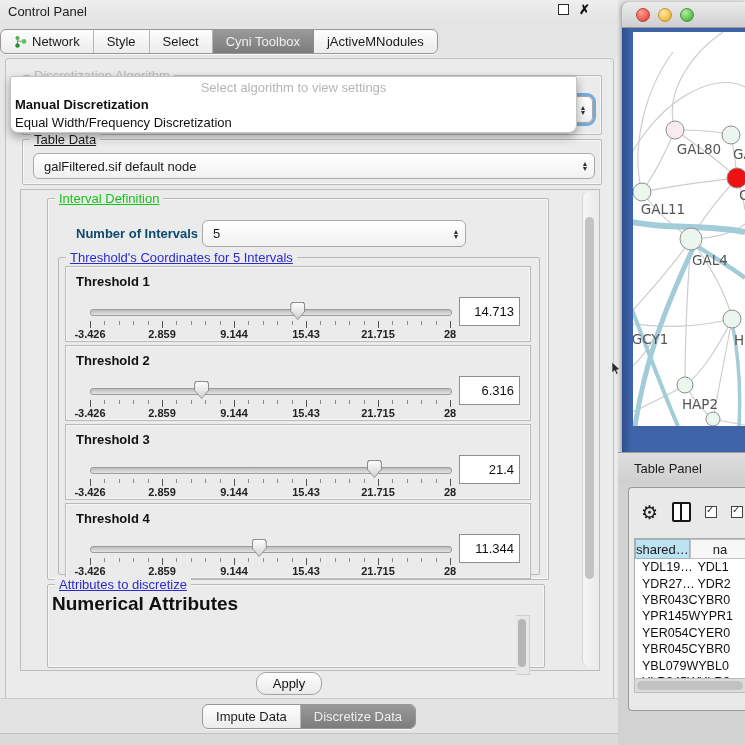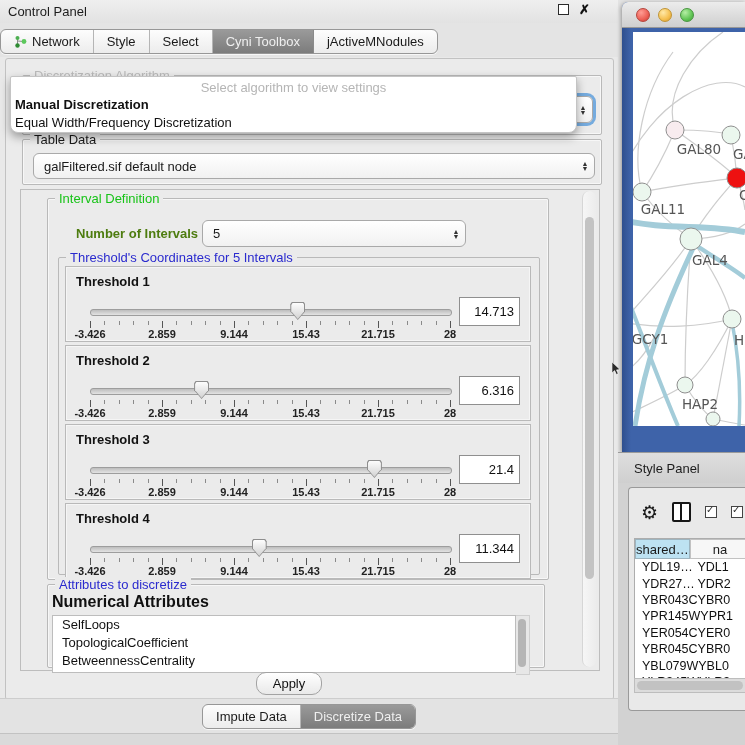--- a/index.html
+++ b/index.html
@@ -18,21 +18,21 @@
   #cp-tabstrip{position:absolute;left:0;top:23px;width:618px;height:34px;background:#e4e4e4;display:flex;}
   .segmented{display:inline-flex;height:23px;margin-top:6px;border:1px solid #979797;border-radius:6px;overflow:hidden;background:linear-gradient(#fdfdfd,#ececec);box-shadow:0 1px 0 rgba(255,255,255,.7);}
   .seg{display:flex;align-items:center;gap:5px;padding:0 13px;font-size:13px;color:#1a1a1a;border-right:1px solid #b5b5b5;white-space:nowrap;}
   .seg:last-child{border-right:none;}
   .seg.selected{background:linear-gradient(#9a9a9a,#7c7c7c);color:#efefef;border-right-color:#8a8a8a;}
 
   #cp-main{position:absolute;left:5px;top:58px;width:607px;height:640px;background:#ebebeb;border:1px solid #c2c2c2;border-radius:3px;}
 
   
   .group{position:absolute;border:1px solid #b9b9b9;box-shadow:inset 0 0 0 1px #f7f7f7;border-radius:2px;}
-  .group-title{position:absolute;top:-8px;left:7px;background:#ebebeb;padding:0 4px;font-size:13px;white-space:nowrap;}
+  .group-title{position:absolute;top:-8px;left:7px;background:#ebebeb;padding:0 4px;font-size:13px;white-space:nowrap;text-decoration:underline;}
   .gt-green{color:#17c317;}
   .gt-blue{color:#2a2ace;}
   .gt-gray{color:#b9b9b9;}
   .gt-black{color:#1a1a1a;}
 
   
   .combo{position:absolute;background:linear-gradient(#ffffff,#f1f1f1);border:1px solid #a9a9a9;border-radius:6px;display:flex;align-items:center;font-size:13px;color:#1a1a1a;gap:36px;}
   .combo .cv{padding-left:10px;flex:1;overflow:hidden;white-space:nowrap;}
   .spin{display:flex;flex-direction:column;align-items:center;justify-content:center;width:18px;line-height:5px;font-size:7px;color:#333;}
   .focusring{box-shadow:0 0 0 3px rgba(96,160,220,.85);}
@@ -174,21 +174,21 @@
               <span>▼</span>
             </span>
         </div>
       </div>
 
       <div id="content-area">
 
         <div class="group" style="left:26px;top:8px;width:500px;height:380px;">
           <span class="group-title gt-green">Interval Definition</span>
 
-          <div class="abs" style="left:28px;top:27px;font-size:13px;font-weight:bold;color:#4d7c0f;">Number of Intervals</div>
+          <div class="abs" style="left:28px;top:27px;font-size:13px;font-weight:bold;color:#0c4a6e;">Number of Intervals</div>
           <div class="combo" style="left:154px;top:21px;width:262px;height:25px;">
             <span class="cv">5</span>
             <span class="spin">
                 <span>▲</span>
                 <span>▼</span>
               </span>
           </div>
 
           <div class="group" style="left:10px;top:58px;width:480px;height:316px;box-shadow:none;">
             <span class="group-title gt-blue">Threshold's Coordinates for 5 Intervals</span>
@@ -372,26 +372,21 @@
                     </div>
                   </div>
                   <div class="th-value">11.344</div>
                 </div>
               </div>
           </div>
         </div>
 
         <div class="group" style="left:26px;top:394px;width:496px;height:82px;">
           <span class="group-title gt-blue">Attributes to discretize</span>
-          <div class="abs" style="left:4px;top:8px;font-size:16px;font-weight:bold;color:#111;">Numerical Attributes</div>
-          <div id="attr-list">
-              <div class="attr-item">SelfLoops</div>
-              <div class="attr-item">TopologicalCoefficient</div>
-              <div class="attr-item">BetweennessCentrality</div>
-            </div>
+          <div class="abs" style="left:4px;top:8px;font-size:19px;font-weight:bold;color:#111;">Numerical Attributes</div>
           <div id="attr-scrollbar">
               <div id="attr-thumb"></div>
             </div>
         </div>
 
         <div id="content-scrollbar">
           <div id="content-thumb"></div>
         </div>
       </div>
 
@@ -474,21 +469,21 @@
               <text x="17" y="312" text-anchor="middle" font-size="13.5" fill="#555555">GCY1</text>
               <text x="101" y="313" text-anchor="start" font-size="13.5" fill="#555555">H</text>
               <text x="67" y="377" text-anchor="middle" font-size="13.5" fill="#555555">HAP2</text>
             </svg>
         </div>
       </div>
     </div>
 
     <div id="table-panel">
       <div id="tp-titlebar">
-        <span id="tp-title">Style Panel</span>
+        <span id="tp-title">Table Panel</span>
       </div>
       <div id="table-window">
         <div id="tp-toolbar">
           <span class="gear">⚙</span>
           <span class="split-ico"></span>
           <span class="cb"></span>
           <span class="cb"></span>
         </div>
         <div id="tp-table">
           <div id="tp-header">

